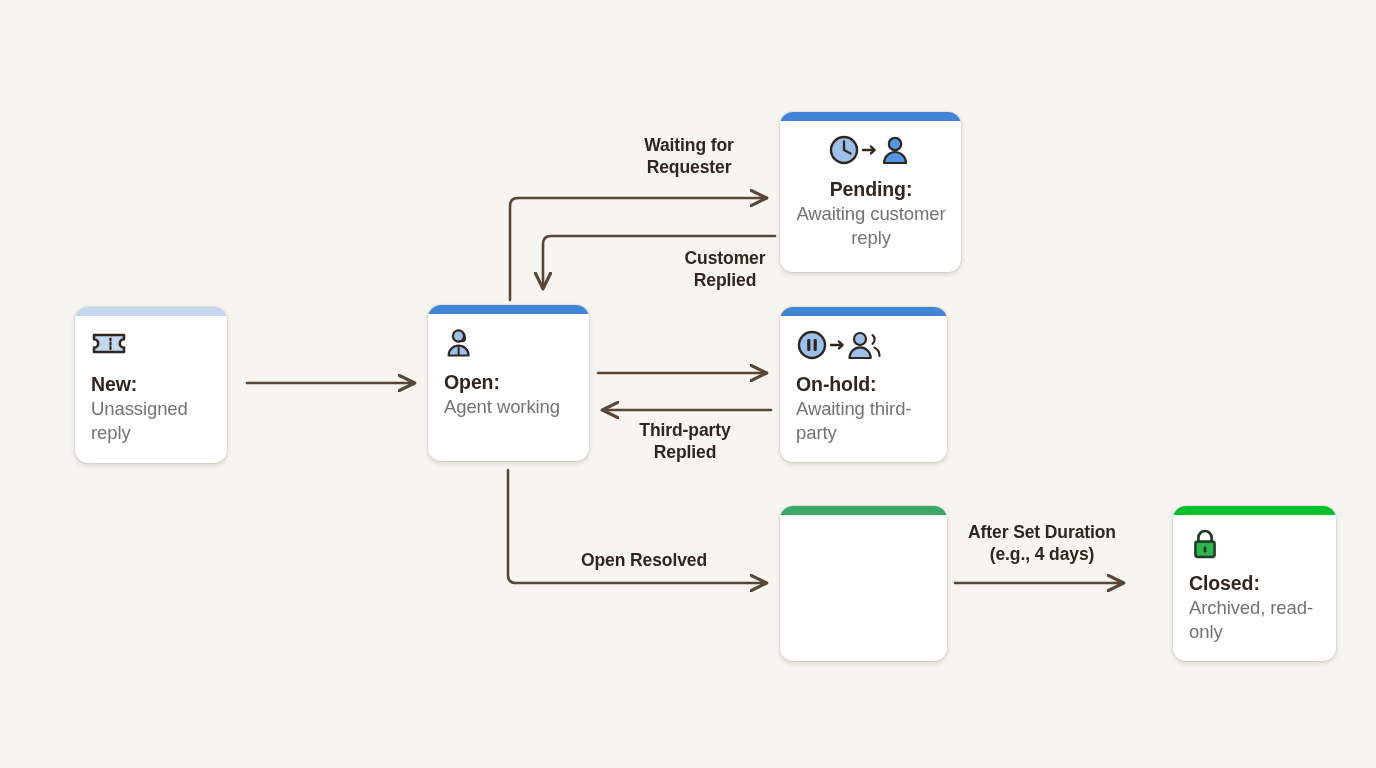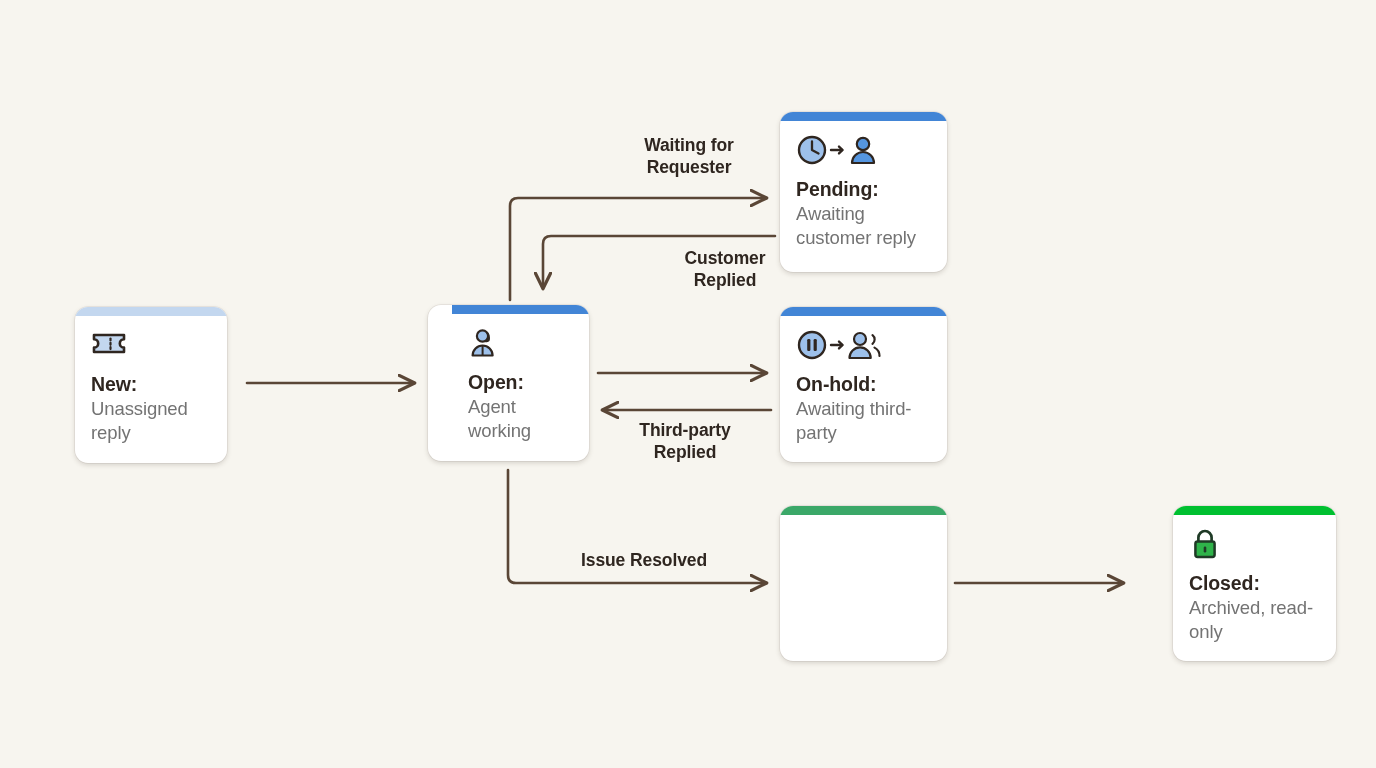--- a/index.html
+++ b/index.html
@@ -115,57 +115,59 @@
 
   <div class="edge-label" style="left:653px; top:135px;margin-left:36px;">Waiting for
 Requester</div>
 
   <div class="edge-label" style="left:685px; top:248px;margin-left:40px;">Customer
 Replied</div>
 
   <div class="edge-label" style="left:685px; top:420px;">Third-party
 Replied</div>
 
-  <div class="edge-label" style="left:644px; top:550px;">Issue Resolved</div>
-
+  <div class="edge-label" style="left:644px; top:550px;">Open Resolved</div>
+
+  <div class="edge-label" style="left:1042px; top:522px;">After Set Duration
+(e.g., 4 days)</div>
 
   <div class="node" style="left:75px; top:307px; width:152px; height:156px;">
     <div class="node-bar" style="background:#c3d7ef;"></div>
     <div class="node-body">
       <span class="node-icon">
         <svg width="36" height="30" viewBox="0 0 36 30">
           <path d="M3 6 h30 v4.2 a4.2 4.2 0 0 0 0 8.4 V23 H3 v-4.4 a4.2 4.2 0 0 0 0 -8.4 Z" fill="#c3d7ef" stroke="#2f2620" stroke-width="2.6" stroke-linejoin="round"></path>
           <line x1="19.5" y1="9.5" x2="19.5" y2="11.5" stroke="#2f2620" stroke-width="2.2" stroke-linecap="round"></line>
           <line x1="19.5" y1="13.8" x2="19.5" y2="15.8" stroke="#2f2620" stroke-width="2.2" stroke-linecap="round"></line>
           <line x1="19.5" y1="18.1" x2="19.5" y2="20.1" stroke="#2f2620" stroke-width="2.2" stroke-linecap="round"></line>
         </svg>
       </span>
       <div class="node-title">New:</div>
       <div class="node-desc">Unassigned
 reply</div>
     </div>
   </div>
 
-  <div class="node" style="left:428px; top:305px; width:161px; height:156px;padding-left:24px;">
+  <div class="node" style="left:428px; top:305px; width:161px; height:156px;">
     <div class="node-bar" style="background:#4285d6;"></div>
     <div class="node-body">
       <span class="node-icon">
         <svg width="34" height="34" viewBox="0 0 34 34">
           <circle cx="14.5" cy="9" r="5.6" fill="#9dc0ea" stroke="#2f2620" stroke-width="2.2"></circle>
           <path d="M19.6 6.4 a6.6 6.6 0 0 1 1.3 4.1 v1.6 a2 2 0 0 1 -2 2 h-1.4" fill="none" stroke="#2f2620" stroke-width="2.1" stroke-linecap="round"></path>
           <path d="M4.6 28.5 a10 10 0 0 1 20 0 Z" fill="#9dc0ea" stroke="#2f2620" stroke-width="2.2" stroke-linejoin="round"></path>
           <path d="M14.6 18.6 L14.6 28.5" stroke="#2f2620" stroke-width="2"></path>
         </svg>
       </span>
       <div class="node-title">Open:</div>
       <div class="node-desc">Agent working</div>
     </div>
   </div>
 
-  <div class="node" style="left:780px; top:112px; width:167px; height:160px;">
+  <div class="node" style="left:780px; top:112px; width:181px; height:160px;text-align:center;">
     <div class="node-bar" style="background:#4285d6;"></div>
     <div class="node-body">
       <span class="node-icon">
         <svg width="86" height="32" viewBox="0 0 86 32">
           <circle cx="16" cy="16" r="13" fill="#9dc0ea" stroke="#2f2620" stroke-width="2.4"></circle>
           <path d="M16 7.5 L16 16 L22.5 19.5" fill="none" stroke="#2f2620" stroke-width="2.3" stroke-linecap="round" stroke-linejoin="round"></path>
           <path d="M35 16 L46 16" stroke="#2f2620" stroke-width="2.4" stroke-linecap="round"></path>
           <path d="M43 12.6 L46.6 16 L43 19.4" fill="none" stroke="#2f2620" stroke-width="2.4" stroke-linecap="round" stroke-linejoin="round"></path>
           <circle cx="67" cy="10" r="6.2" fill="#5596e0" stroke="#2f2620" stroke-width="2.2"></circle>
           <path d="M56 29 a11 11 0 0 1 22 0 Z" fill="#5596e0" stroke="#2f2620" stroke-width="2.2" stroke-linejoin="round"></path>

